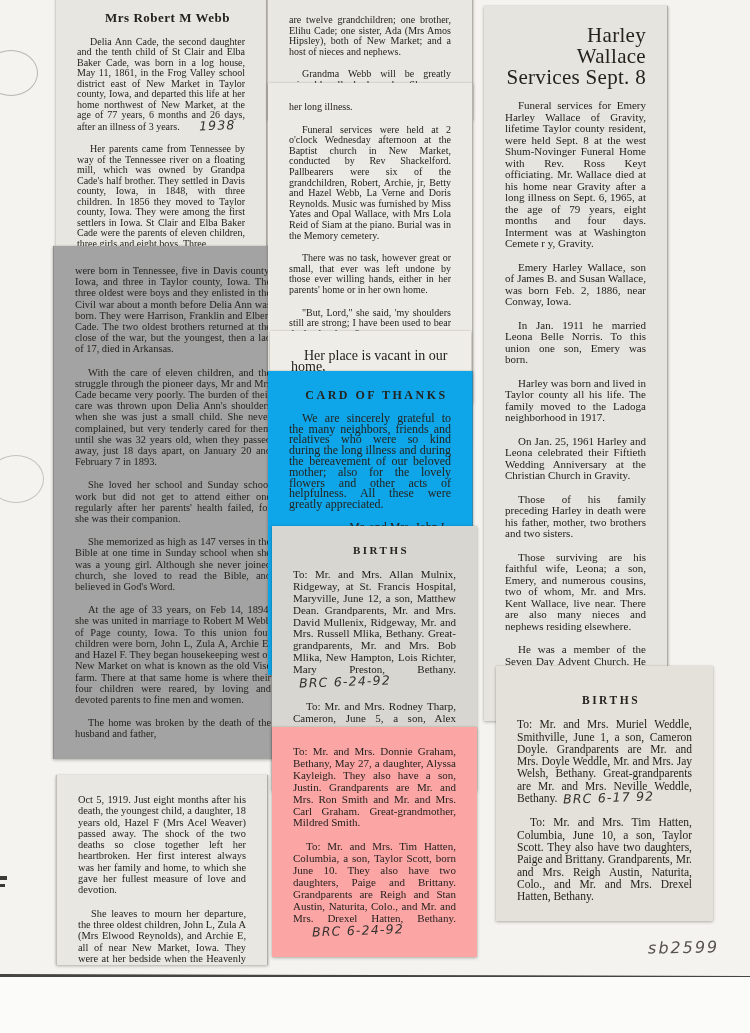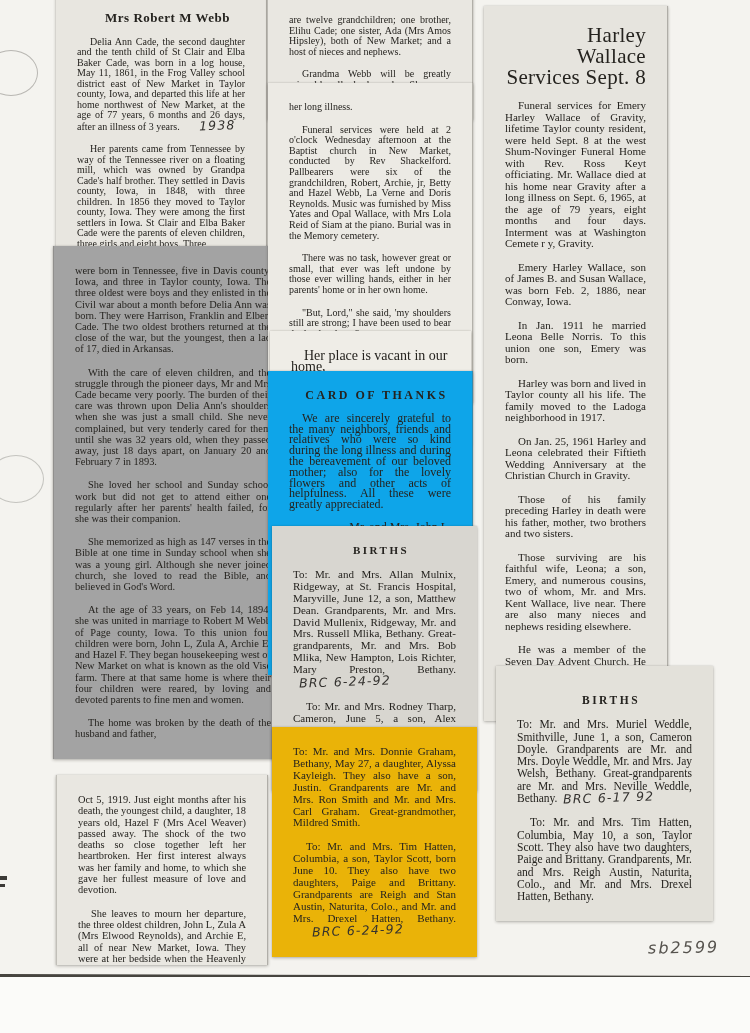--- a/index.html
+++ b/index.html
@@ -53,21 +53,21 @@
   #clip-webb-1 { left:56px; top:-6px;  width:211px; background:#e8e6e0; font-size:10px;  line-height:10.5px; }
   #clip-webb-2 { left:53px; top:246px; width:240px; background:#a3a3a3; font-size:10.4px; line-height:11.2px; }
   #clip-webb-3 { left:56px; top:775px; width:212px; height:190px; background:#e9e7e1; font-size:10.4px; line-height:11.3px; }
 
   
   #clip-mid-a    { left:268px; top:-4px;  width:205px; background:#e9e7e1; font-size:10px; line-height:10.5px; }
   #clip-mid-b    { left:268px; top:83px;  width:205px; min-height:248px; background:#eceae4; font-size:10px; line-height:10.6px; }
   #clip-mid-c    { left:270px; top:331px; width:201px; background:#efede7; font-size:14px; line-height:11px; }
   #clip-thanks   { left:268px; top:371px; width:205px; min-height:150px; background:#0ea5e9; font-size:12px; line-height:10.8px; }
   #clip-births-m1{ left:272px; top:526px; width:205px; min-height:200px; background:#d8d6d0; font-size:11px; line-height:11.9px; }
-  #clip-births-m2{ left:272px; top:727px; width:205px; min-height:166px; background:#eab308; font-size:11px; line-height:11.9px; }
+  #clip-births-m2{ left:272px; top:727px; width:205px; min-height:166px; background:#fca5a5; font-size:11px; line-height:11.9px; }
 
   
   #clip-wallace  { left:484px; top:6px;   width:184px; min-height:660px; background:#e6e4de; font-size:11px; line-height:11.5px; }
   #clip-births-r { left:496px; top:666px; width:217px; min-height:224px; background:#e3e1da; font-size:11.5px; line-height:12.3px; padding-top:16px; }
 
   
   .hole-arc {
     position:absolute; border:1.5px solid rgba(110,108,102,.35);
     border-radius:50%; background:transparent;
   }
@@ -160,21 +160,21 @@
     <p>Harley was born and lived in Taylor county all his life. The family moved to the Ladoga neighborhood in 1917.</p>
     <p>On Jan. 25, 1961 Harley and Leona celebrated their Fiftieth Wedding Anniversary at the Christian Church in Gravity.</p>
     <p>Those of his family preceding Harley in death were his father, mother, two brothers and two sisters.</p>
     <p>Those surviving are his faithful wife, Leona; a son, Emery, and numerous cousins, two of whom, Mr. and Mrs. Kent Wallace, live near. There are also many nieces and nephews residing elsewhere.</p>
     <p>He was a member of the Seven Day Advent Church. He was a good father and husband and always willing to help anyone in need.</p>
   </div>
 
   <div class="clip news" id="clip-births-r">
     <p class="births-title">BIRTHS</p>
     <p class="noindent"><span>To: Mr. and Mrs. Muriel Weddle, Smithville, June 1, a son, Cameron Doyle. Grandparents are Mr. and Mrs. Doyle Weddle, Mr. and Mrs. Jay Welsh, Bethany. Great-grandparents are Mr. and Mrs. Neville Weddle, Bethany.</span><span class="hw hw-inline">BRC 6-17 92</span></p>
-    <p>To: Mr. and Mrs. Tim Hatten, Columbia, May 10, a son, Taylor Scott. They also have two daughters, Paige and Brittany. Grandparents, Mr. and Mrs. Reigh Austin, Naturita, Colo., and Mr. and Mrs. Drexel Hatten, Bethany.</p>
+    <p>To: Mr. and Mrs. Tim Hatten, Columbia, June 10, a son, Taylor Scott. They also have two daughters, Paige and Brittany. Grandparents, Mr. and Mrs. Reigh Austin, Naturita, Colo., and Mr. and Mrs. Drexel Hatten, Bethany.</p>
   </div>
 
   <div class="hole-arc" id="hole-1"></div>
   <div class="hole-arc" id="hole-2"></div>
   <div class="edge-tick" id="tick-1"></div>
   <div class="edge-tick" id="tick-2"></div>
   <div class="edge-tick" id="tick-3"></div>
   <div id="page-edge-line"></div>
   <div id="below-edge"></div>
   <div id="catalog-number" class="hw">sb2599</div>

